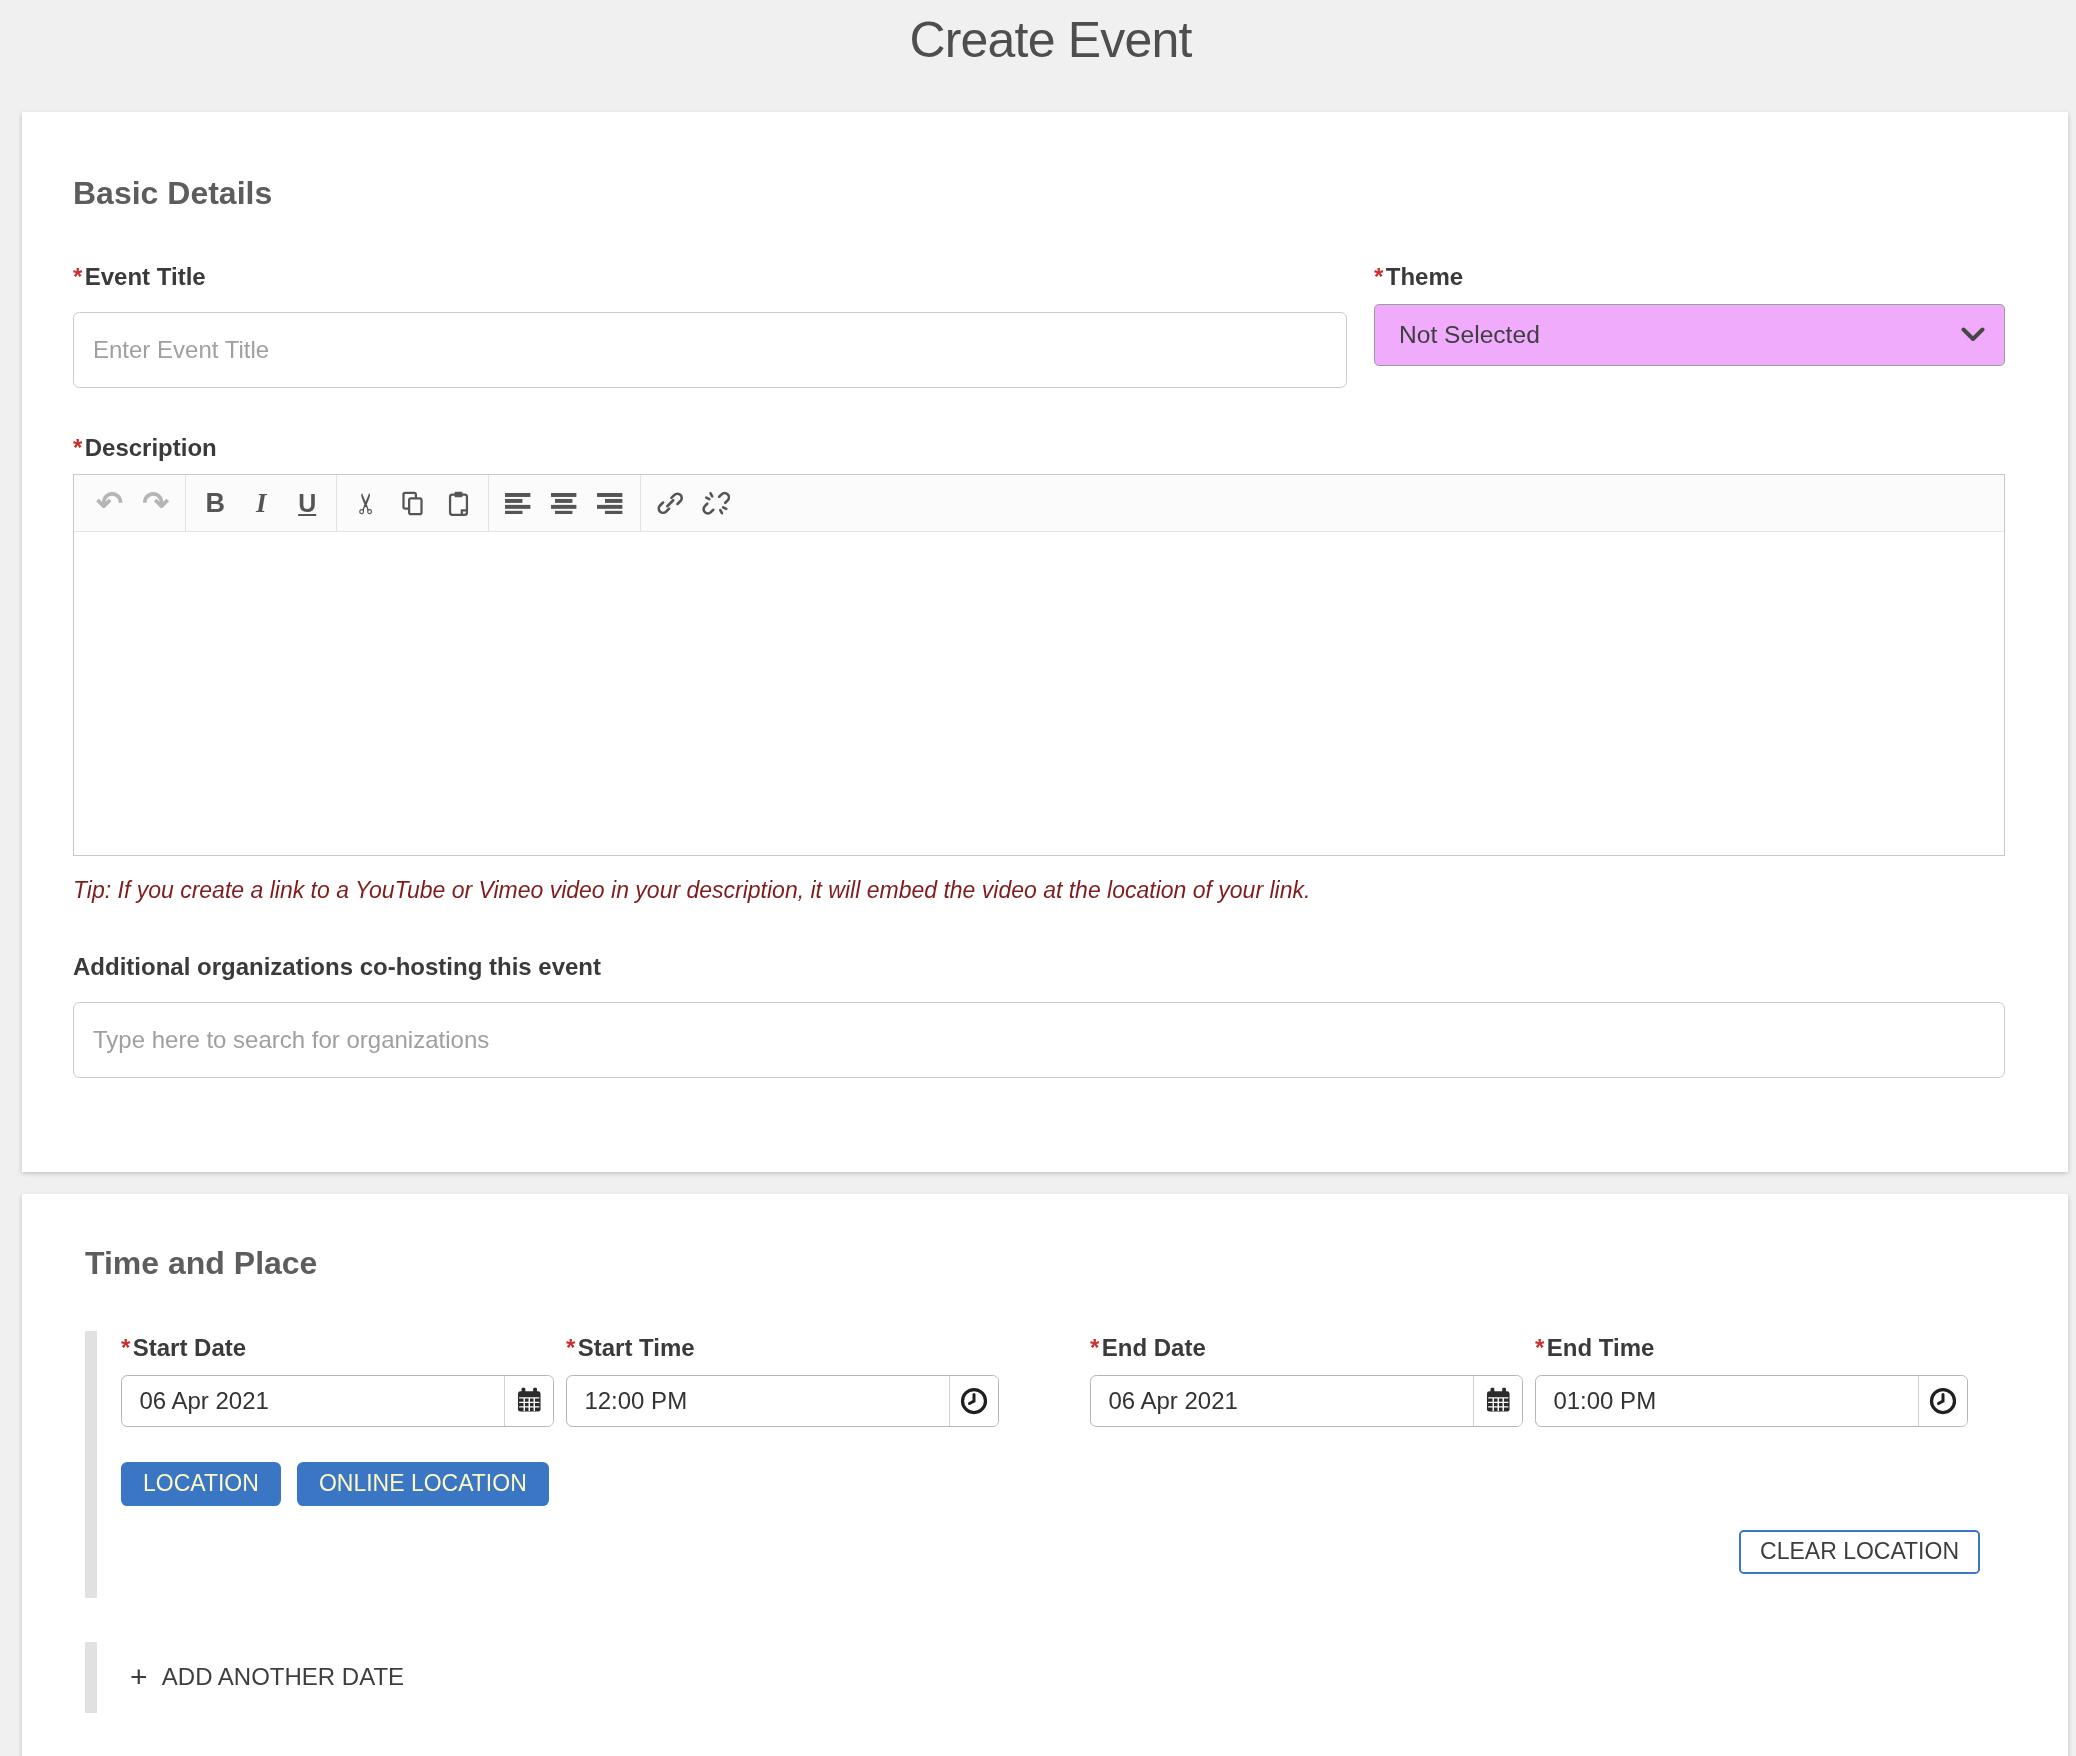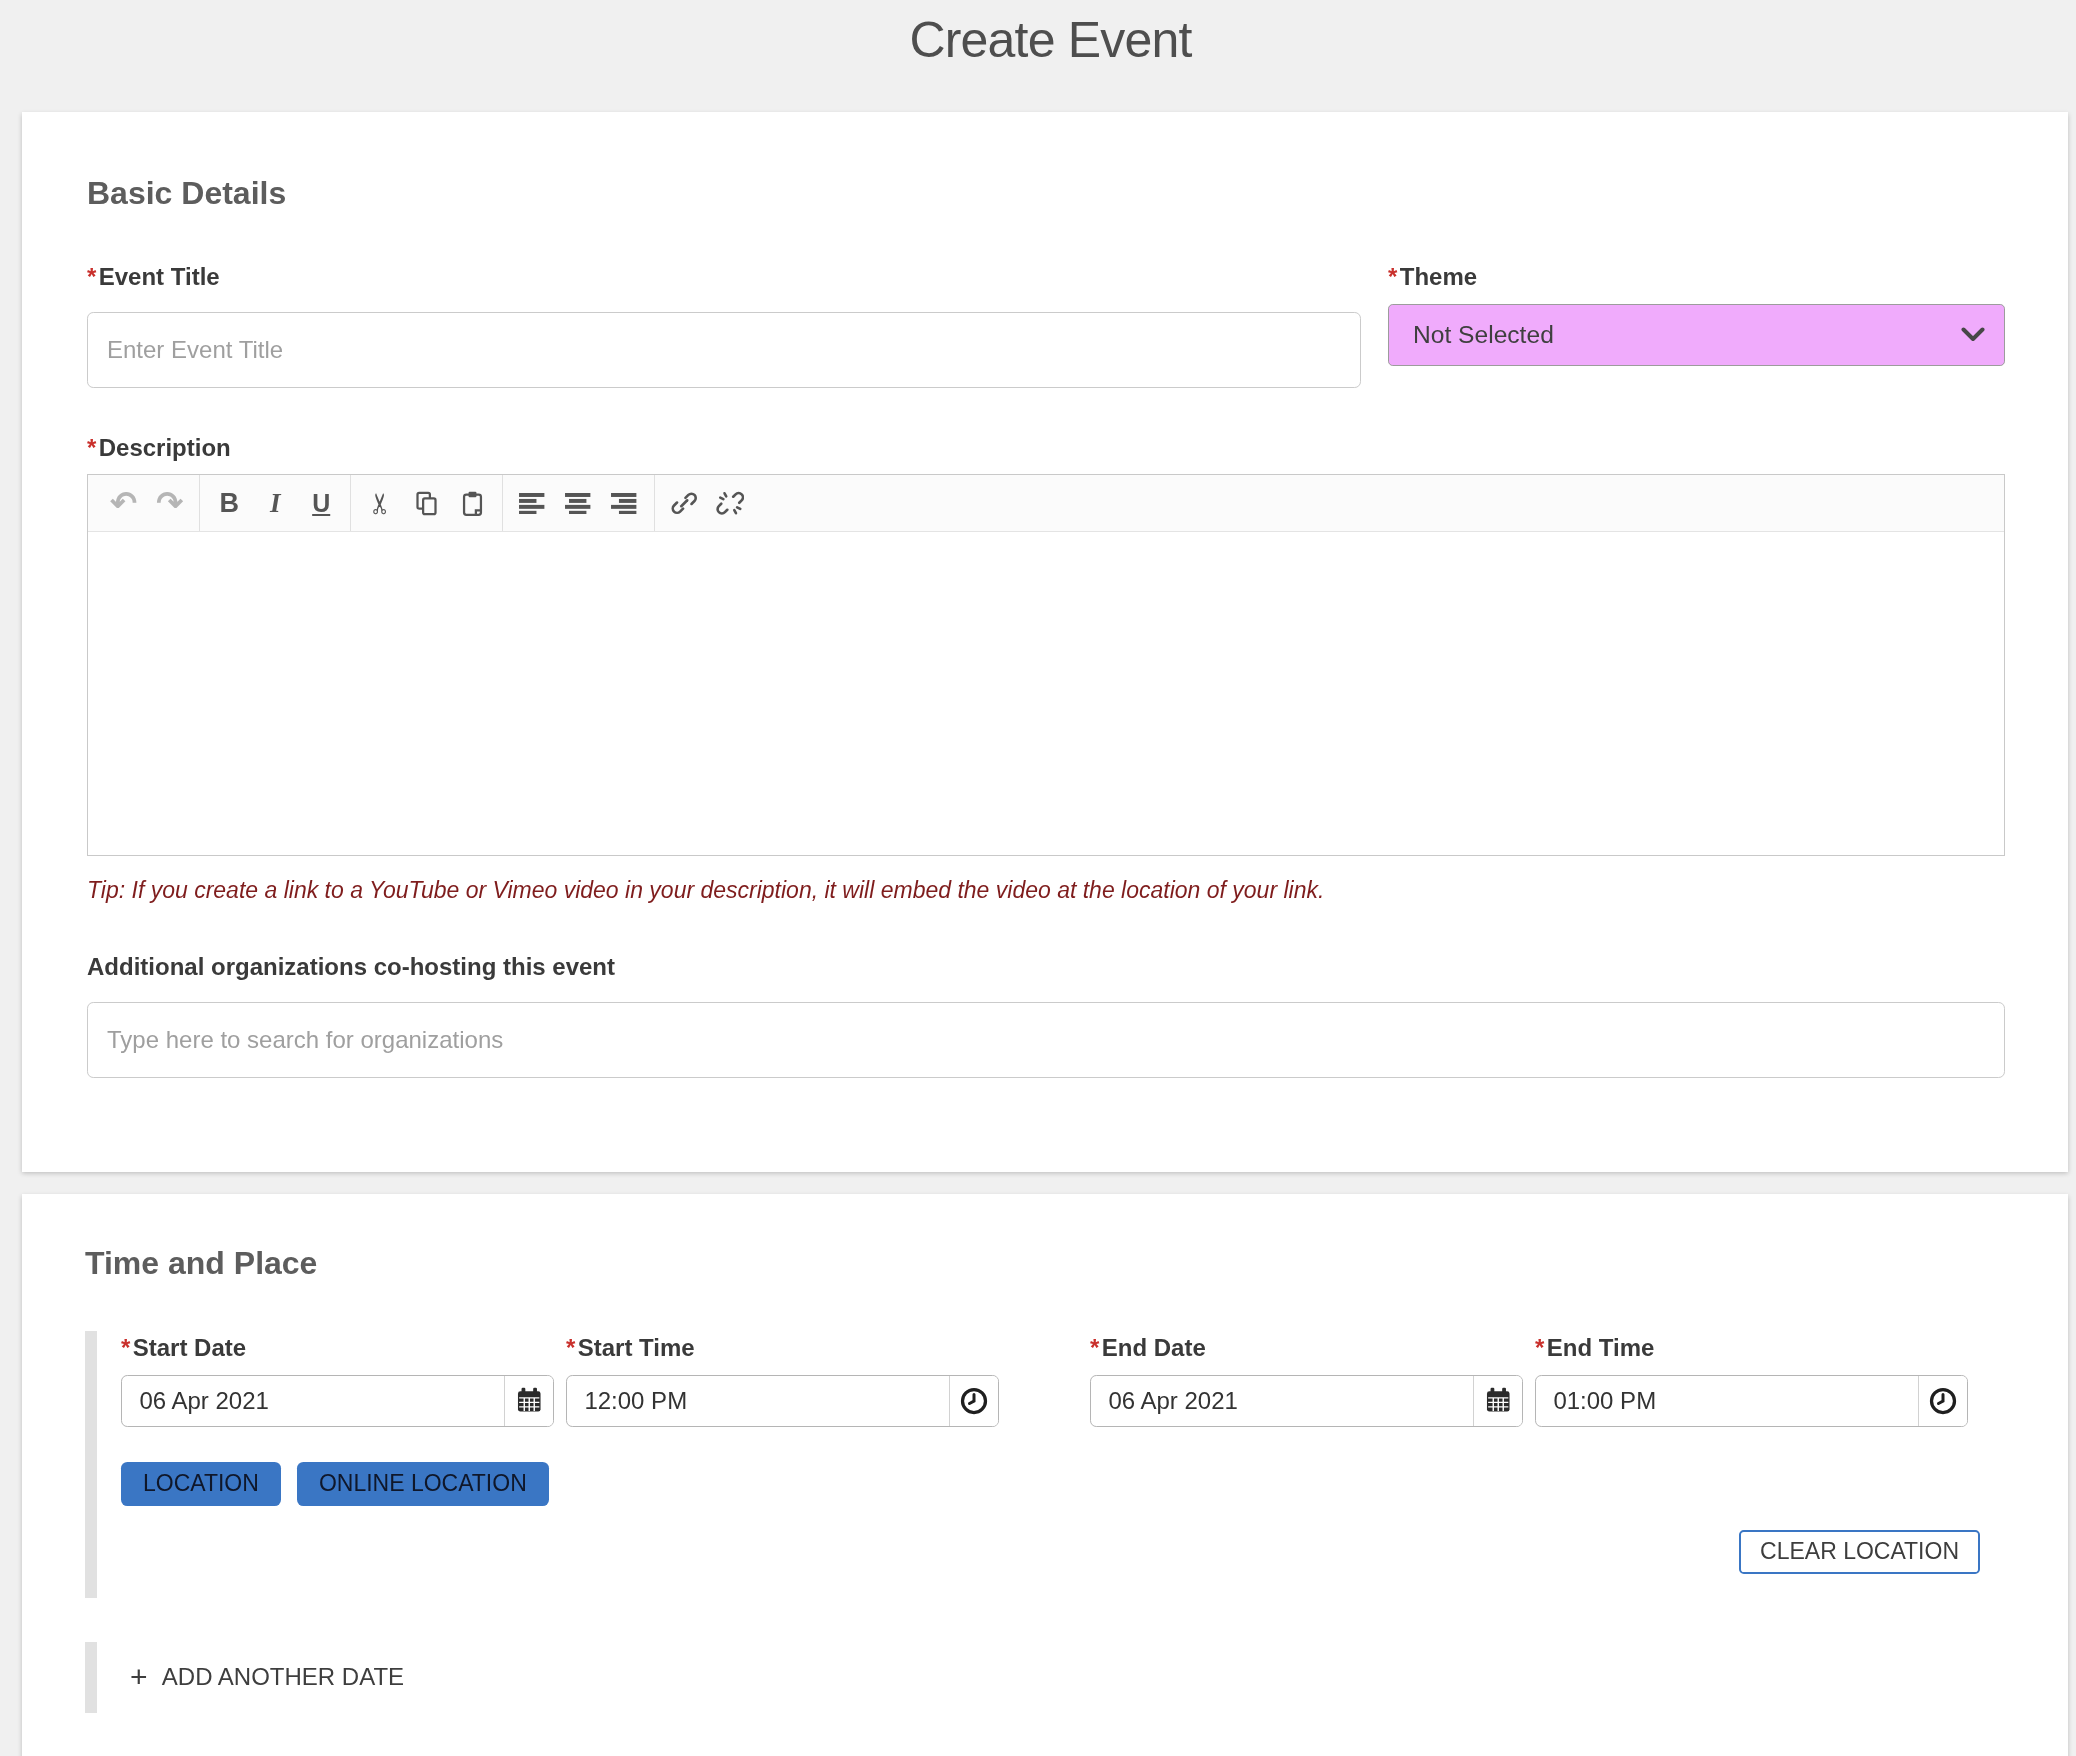--- a/index.html
+++ b/index.html
@@ -12,21 +12,21 @@
   }
   .page { width:2077px; height:1756px; overflow:hidden; }
   .page-title {
     margin:11px 0 0 24px; font-size:50px; font-weight:normal;
     color:#4e4e4e; letter-spacing:-0.8px;text-align:center;
   }
   .card {
     width:2046px; margin-left:22px; background:#fff;
     box-shadow:0 1.6px 4.8px rgba(0,0,0,0.22);
   }
-  .card-basic { margin-top:43px; padding:63px 63px 94px 65px; }
+  .card-basic { margin-top:43px; padding:63px 63px 94px 51px; }
   .card-time  { margin-top:22px; padding:51px 63px 32px 63px; height:602px; }
   .section-heading { margin:0; font-size:32px; font-weight:bold; color:#5d5d5d; }
   .card-basic .section-heading { margin-bottom:51px; }
   .card-time  .section-heading { margin-bottom:49px; }
 
   .field-label { display:block; font-size:24px; font-weight:bold; color:#3a3a3a; margin-bottom:12.7px; }
   .req { color:#c9302c; margin-right:2.4px; }
 
   .form-row { display:flex; gap:27px; }
   .col-left { width:1274px; }
@@ -81,21 +81,21 @@
     flex:1; min-width:0; border:none; outline:none; background:transparent;
     padding:0 8px 0 17.4px; font-size:24px; color:#333; font-family:inherit;
   }
   .dt-addon {
     width:49px; border-left:1.6px solid #d2d2d2; display:flex;
     align-items:center; justify-content:center; cursor:pointer; background:#fff;
   }
 
   .btn-row { margin-top:35px; display:flex; gap:16px; }
   .btn-primary {
-    background:#3a76c4; color:#0f172a; border:none; border-radius:6.3px;
+    background:#3a76c4; color:#fef9c3; border:none; border-radius:6.3px;
     height:44px; padding:0 22px; font-size:23px; font-family:inherit; cursor:pointer;
   }
   .clear-row { display:flex; justify-content:flex-end; margin-top:24px; padding-right:25px; }
   .btn-outline {
     background:#fff; border:2.4px solid #3a76c4; border-radius:4.8px; color:#3d3d3d;
     height:44px; padding:0 19px; font-size:23px; font-family:inherit; cursor:pointer;
   }
 
   .add-block { margin-top:44px; border-left:12.7px solid #e1e1e1; padding:20.6px 0 20.6px 33px; }
   .add-btn {

